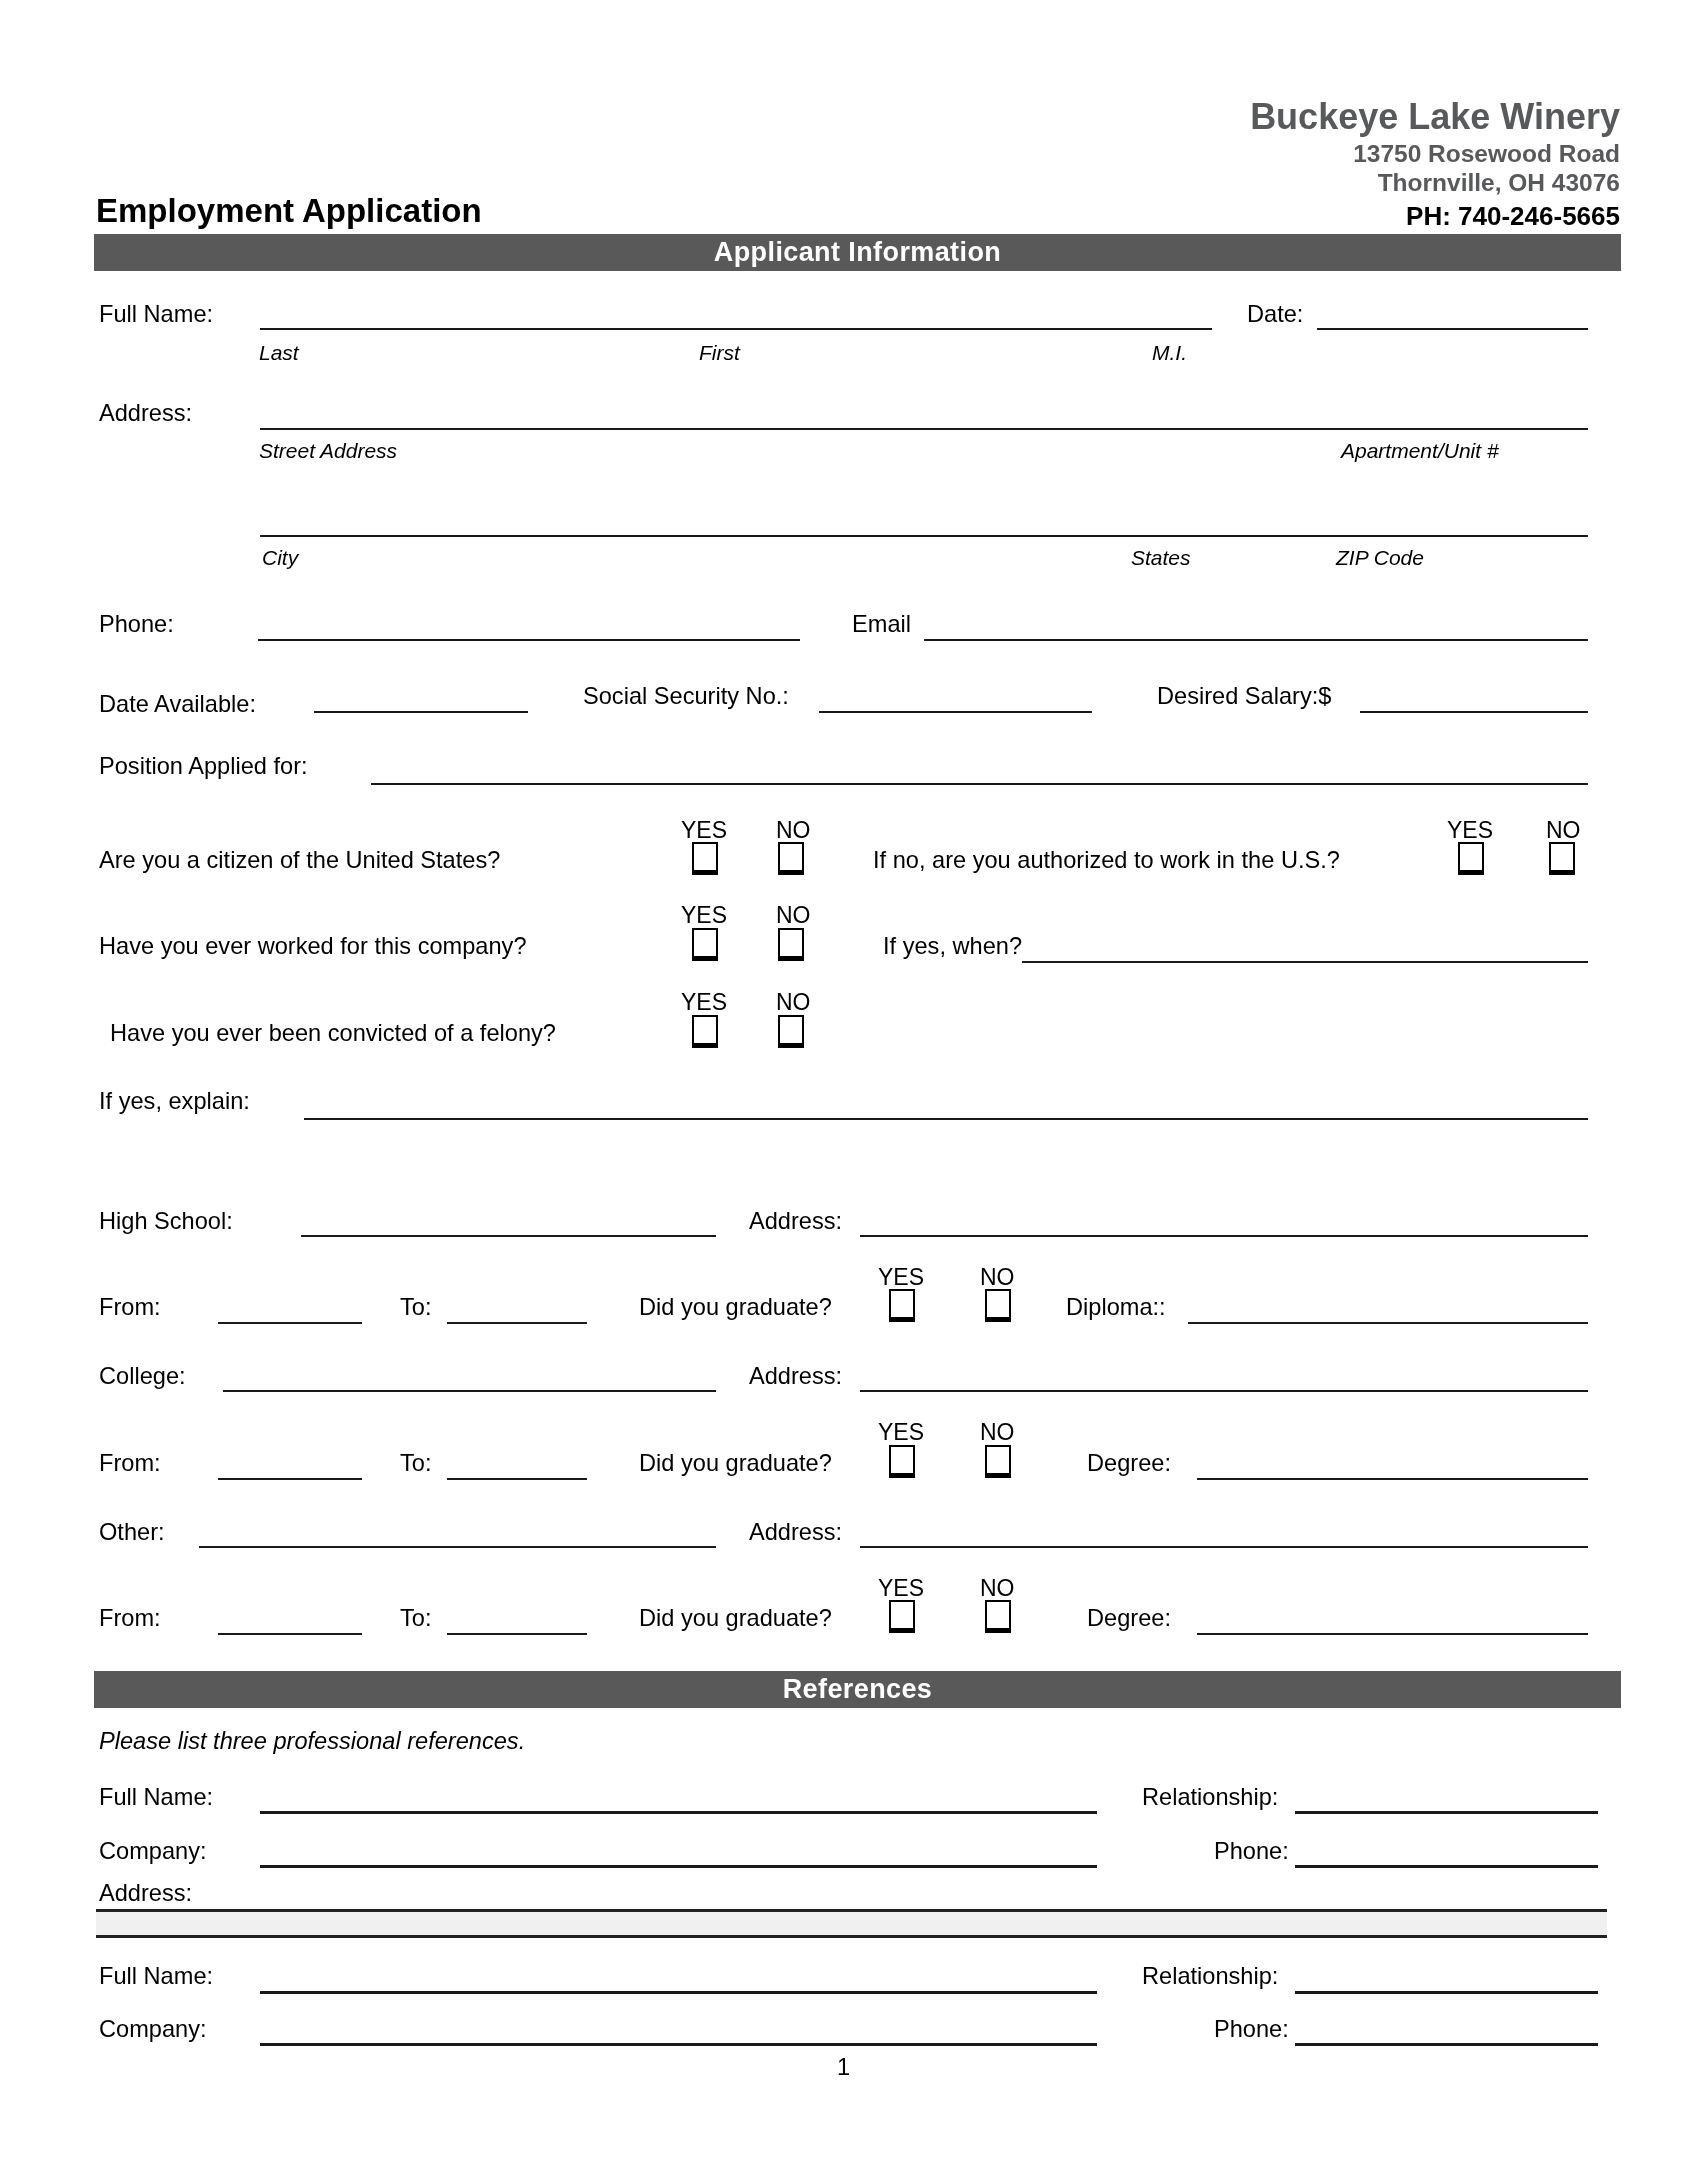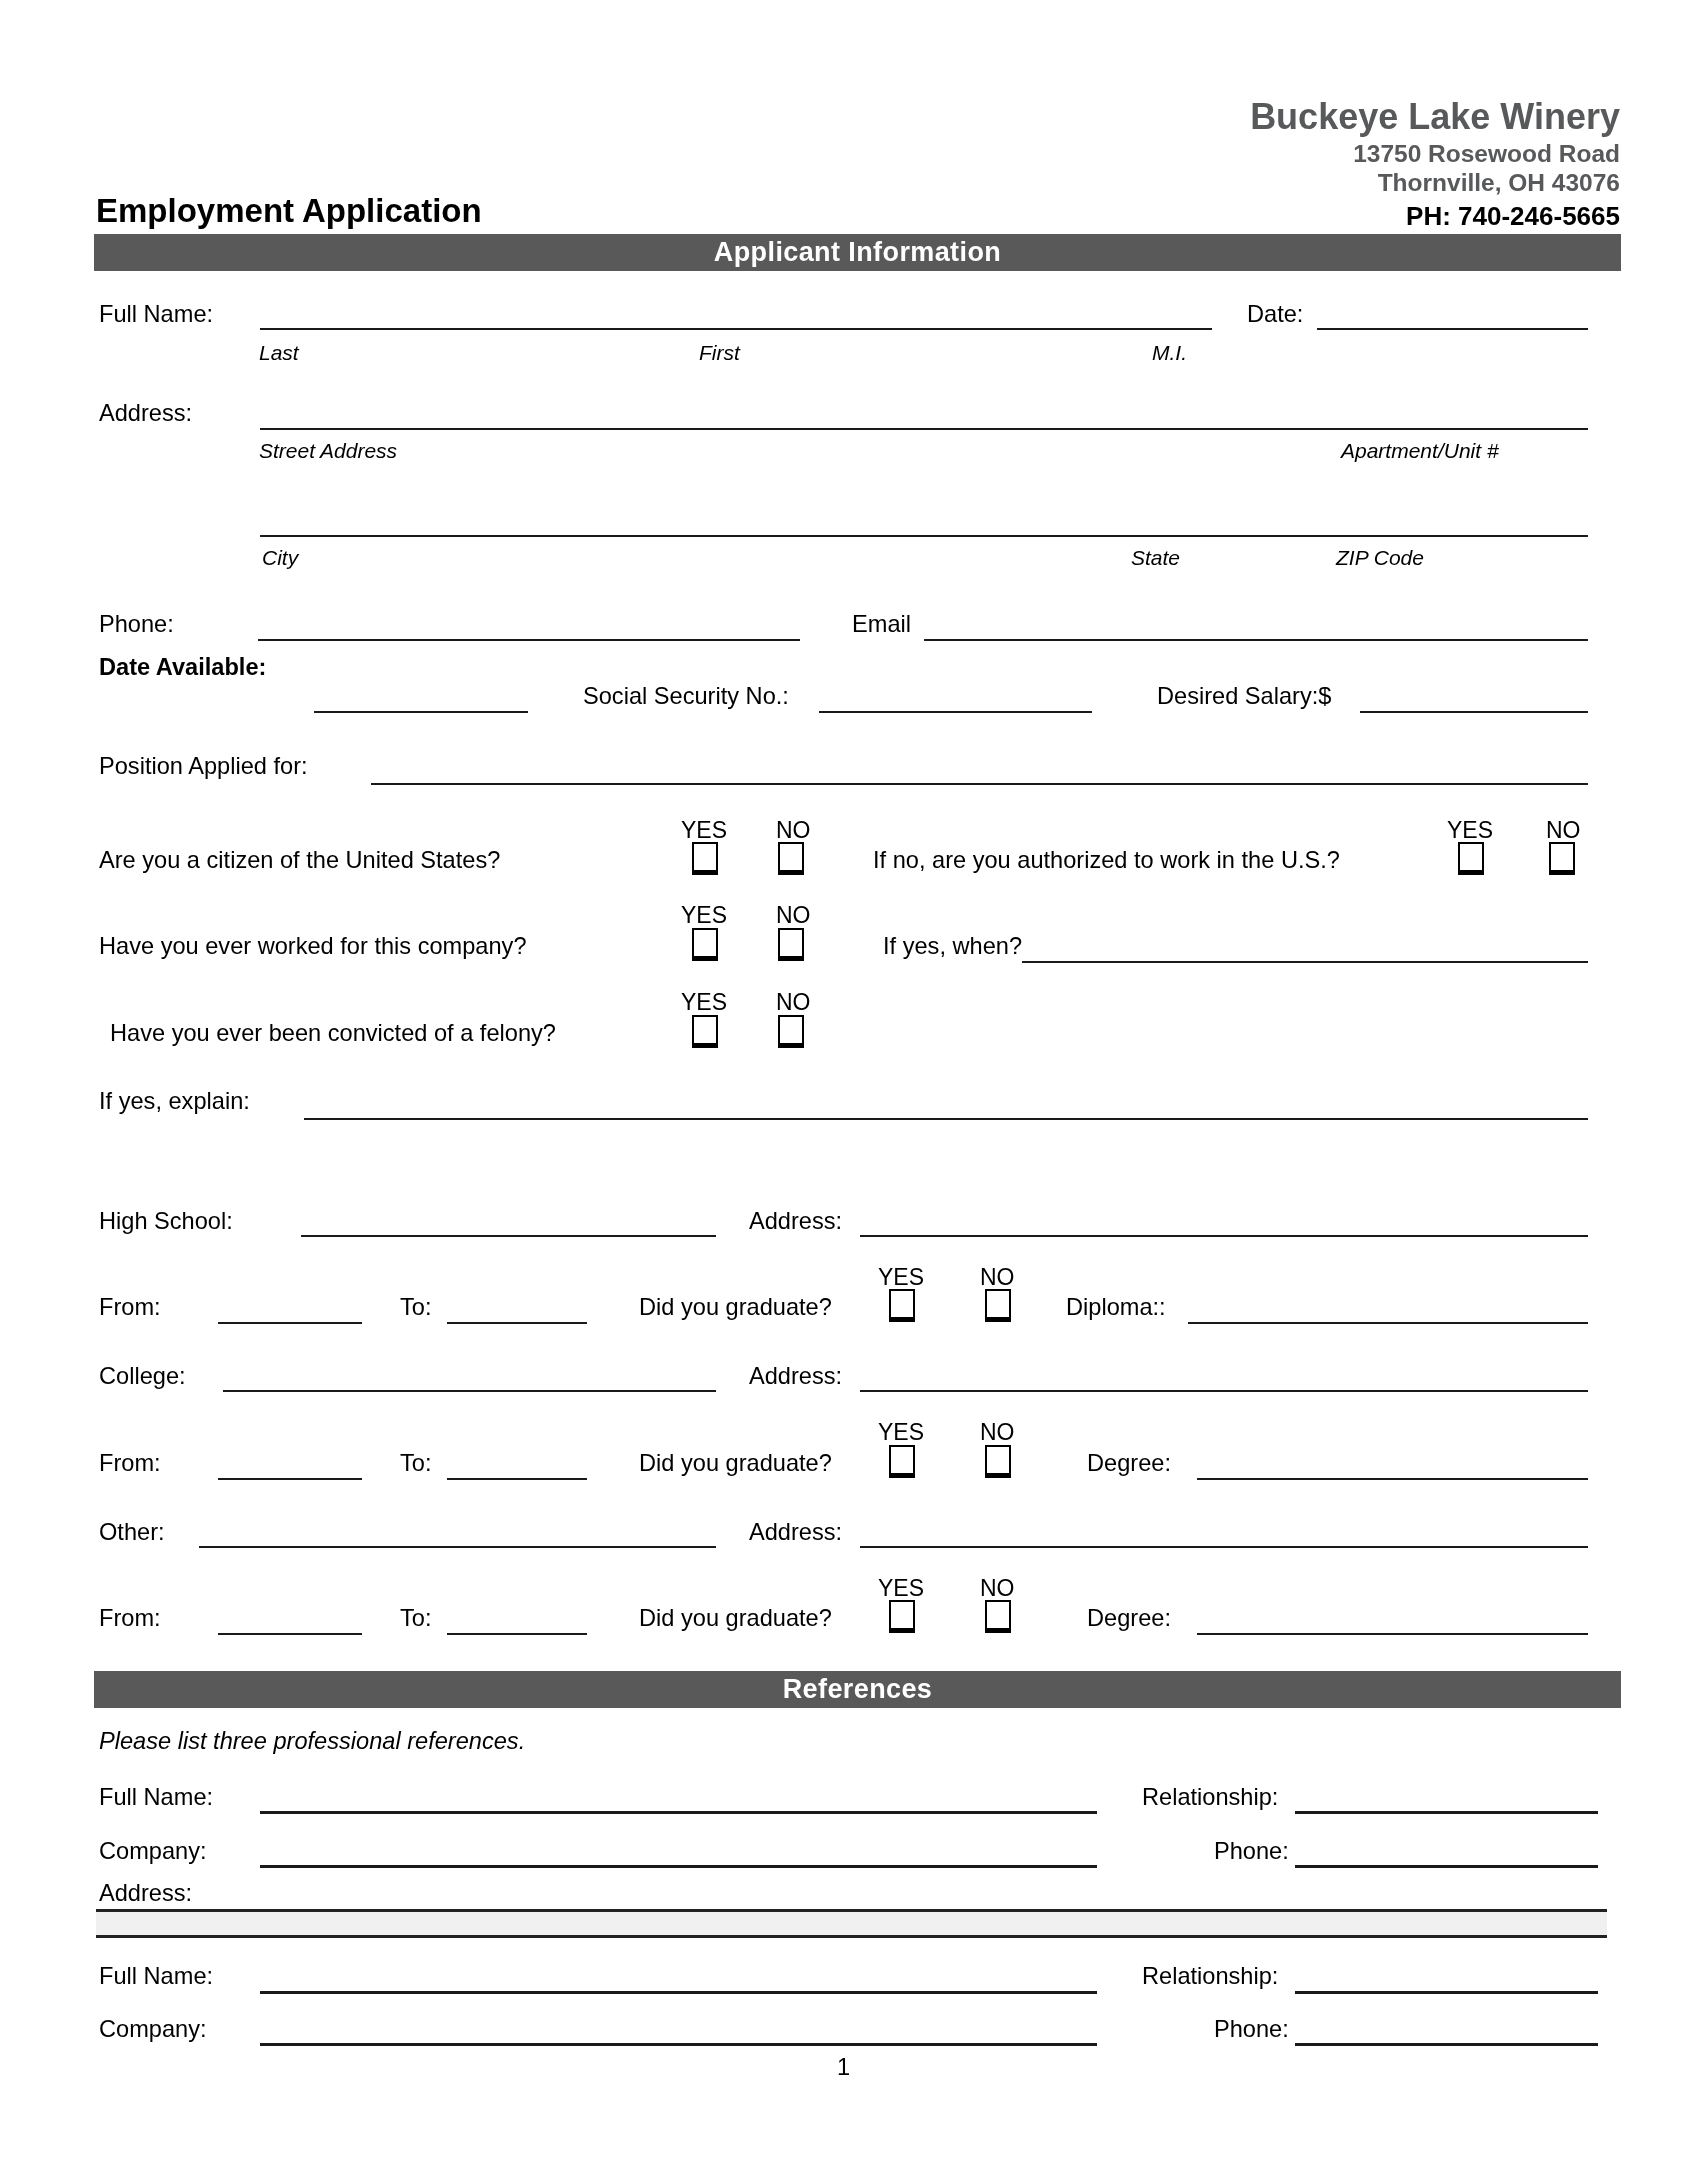--- a/index.html
+++ b/index.html
@@ -62,29 +62,29 @@
   <div class="sub" style="left:699px; top:341px;">First</div>
   <div class="sub" style="left:1127px; top:341px;margin-left:25px;">M.I.</div>
 
   <div class="lbl" style="left:99px; top:400px;">Address:</div>
   <div class="wline" style="left:260px; top:428px; width:1328px;"></div>
   <div class="sub" style="left:259px; top:439px;">Street Address</div>
   <div class="sub" style="left:1341px; top:439px;">Apartment/Unit #</div>
 
   <div class="wline" style="left:260px; top:535px; width:1328px;"></div>
   <div class="sub" style="left:262px; top:546px;">City</div>
-  <div class="sub" style="left:1131px; top:546px;">State</div>
+  <div class="sub" style="left:1131px; top:546px;">States</div>
   <div class="sub" style="left:1336px; top:546px;">ZIP Code</div>
 
   <div class="lbl" style="left:99px; top:611px;">Phone:</div>
   <div class="wline" style="left:258px; top:639px; width:542px;"></div>
   <div class="lbl" style="left:852px; top:611px;">Email</div>
   <div class="wline" style="left:924px; top:639px; width:664px;"></div>
 
-  <div class="lbl" style="left:99px; top:654px;font-weight:bold;">Date Available:</div>
+  <div class="lbl" style="left:99px; top:691px;">Date Available:</div>
   <div class="wline" style="left:314px; top:711px; width:214px;"></div>
   <div class="lbl" style="left:583px; top:683px;">Social Security No.:</div>
   <div class="wline" style="left:819px; top:711px; width:273px;"></div>
   <div class="lbl" style="left:1157px; top:683px;">Desired Salary:$</div>
   <div class="wline" style="left:1360px; top:711px; width:228px;"></div>
 
   <div class="lbl" style="left:99px; top:753px;">Position Applied for:</div>
   <div class="wline" style="left:371px; top:783px; width:1217px;"></div>
 
   <div class="yn" style="left:681px; top:818px;">YES</div>

